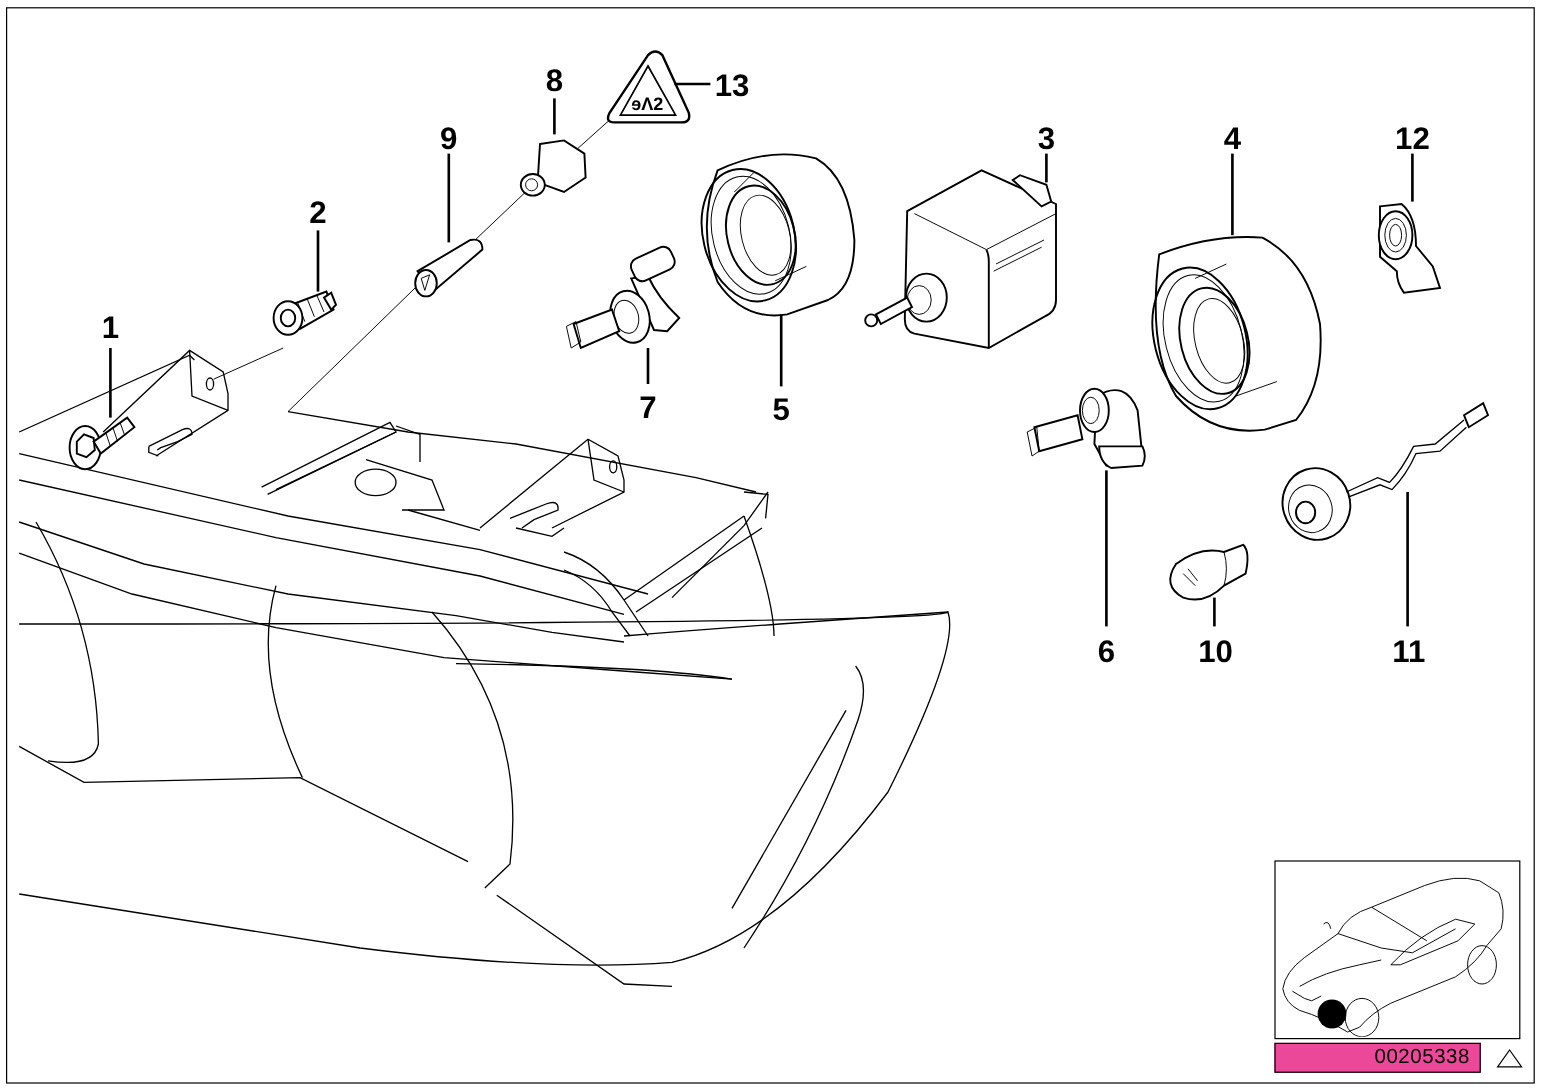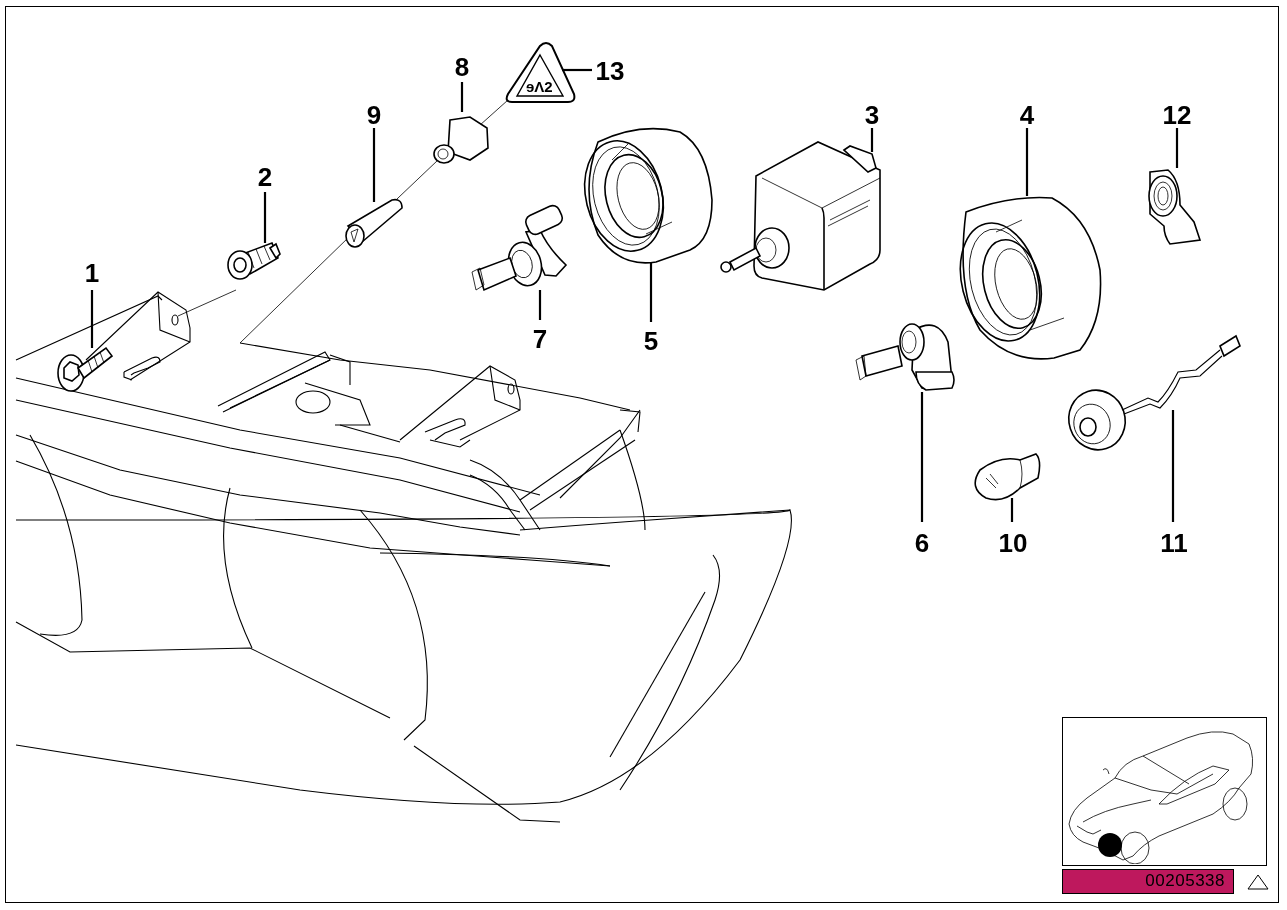--- a/index.html
+++ b/index.html
@@ -6,21 +6,21 @@
   body { width: 1287px; height: 910px; position: relative; overflow: hidden; font-family: "Liberation Sans", sans-serif; }
   #frame { position: absolute; left: 5px; top: 6px; width: 1274px; height: 897px; border: 1.5px solid #000; box-sizing: border-box; }
   svg#diagram { position: absolute; left: 0; top: 0; }
   .lbl { font-family: "Liberation Sans", sans-serif; font-weight: bold; font-size: 26px; fill: #000; }
   .ln { stroke: #000; stroke-width: 1.1; fill: none; }
   .th { stroke: #000; stroke-width: 1.6; fill: none; }
   .lead { stroke: #000; stroke-width: 2.2; fill: none; }
   .part { stroke: #000; stroke-width: 1.6; fill: #fff; }
   .thin { stroke: #000; stroke-width: 0.8; fill: none; }
   #thumb-box { position: absolute; left: 1062px; top: 717px; width: 205px; height: 149px; border: 1.5px solid #000; box-sizing: border-box; background: #fff; }
-  #doc-box { position: absolute; left: 1062px; top: 869px; width: 172px; height: 25px; border: 1.5px solid #000; box-sizing: border-box; background:#be185d; }
+  #doc-box { position: absolute; left: 1062px; top: 869px; width: 172px; height: 25px; border: 1.5px solid #000; box-sizing: border-box; background:#ec4899; }
   #doc-number { position: absolute; right: 8px; top: 1px; font-size: 17px; font-family: "Liberation Sans", sans-serif; color: #000; letter-spacing: 0.5px; }
   #warn-tri { position: absolute; left: 1246px; top: 873px; }
 </style>
 </head>
 <body>
 
 <div id="frame"></div>
 
 <svg id="diagram" width="1287" height="910" viewBox="0 0 1287 910">
 

